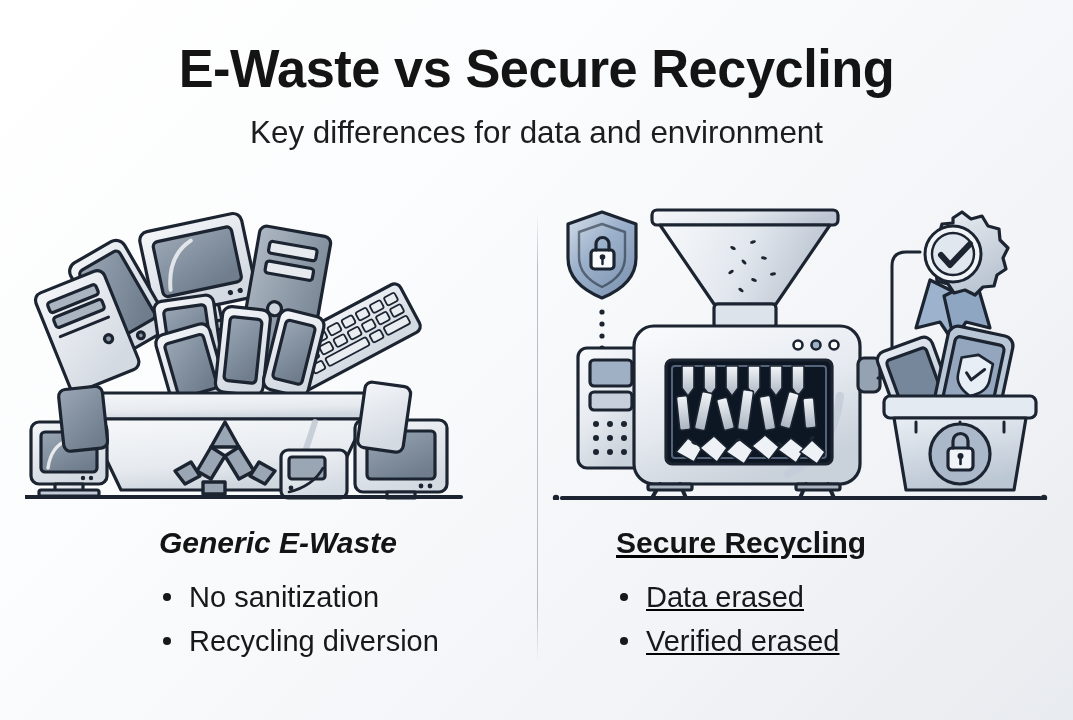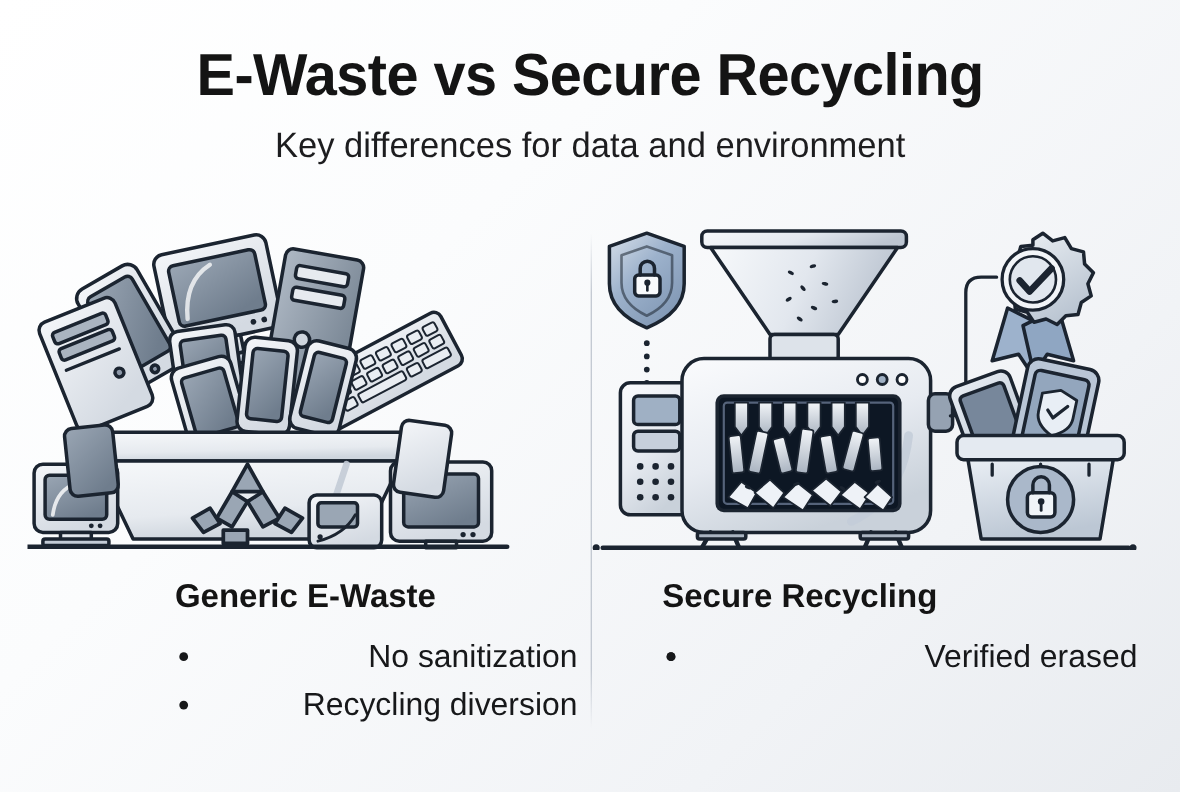--- a/index.html
+++ b/index.html
@@ -61,44 +61,43 @@
   }
 
   
   .col {
     position: absolute;
     top: 200px;
     width: 500px;
     height: 480px;
   }
   .col-left  { left: 25px; }
-  .col-right { left: 534px; }
+  .col-right { left: 548px; text-decoration: underline; }
 
   .art {
     position: relative;
     width: 500px;
     height: 300px;
   }
   .art svg { display: block; }
 
   .col-heading {
     font-size: 30px;
     font-weight: bold;
     color: #141414;
     margin: 26px 0 0 0;
     line-height: 1.1;
   }
-  .col-left .col-heading  { padding-left: 134px; }
+  .col-left .col-heading  { padding-left: 134px; font-style: italic; }
   .col-right .col-heading { padding-left: 68px; }
 
   .bullets {
     list-style: none;
     margin: 16px 0 0 0;
     padding: 0;
-    text-align: right;
   }
   .col-left .bullets  { padding-left: 134px; }
   .col-right .bullets { padding-left: 68px; }
 
   .bullets li {
     font-size: 29px;
     color: #17181a;
     line-height: 1.52;
     position: relative;
     padding-left: 30px;
@@ -479,18 +478,18 @@
           <g stroke="none" fill="#1b2430">
             <circle cx="8" cy="298" r="3.2"></circle>
             <circle cx="496" cy="298" r="3.2"></circle>
           </g>
         </g>
       </svg>
     </div>
 
     <h2 class="col-heading">Secure Recycling</h2>
     <ul class="bullets">
-      <li><span class="dot"></span></li>
+      <li><span class="dot"></span><span>Data erased</span></li>
       <li><span class="dot"></span><span>Verified erased</span></li>
     </ul>
   </div>
 
 </div>
 
 </body></html>

